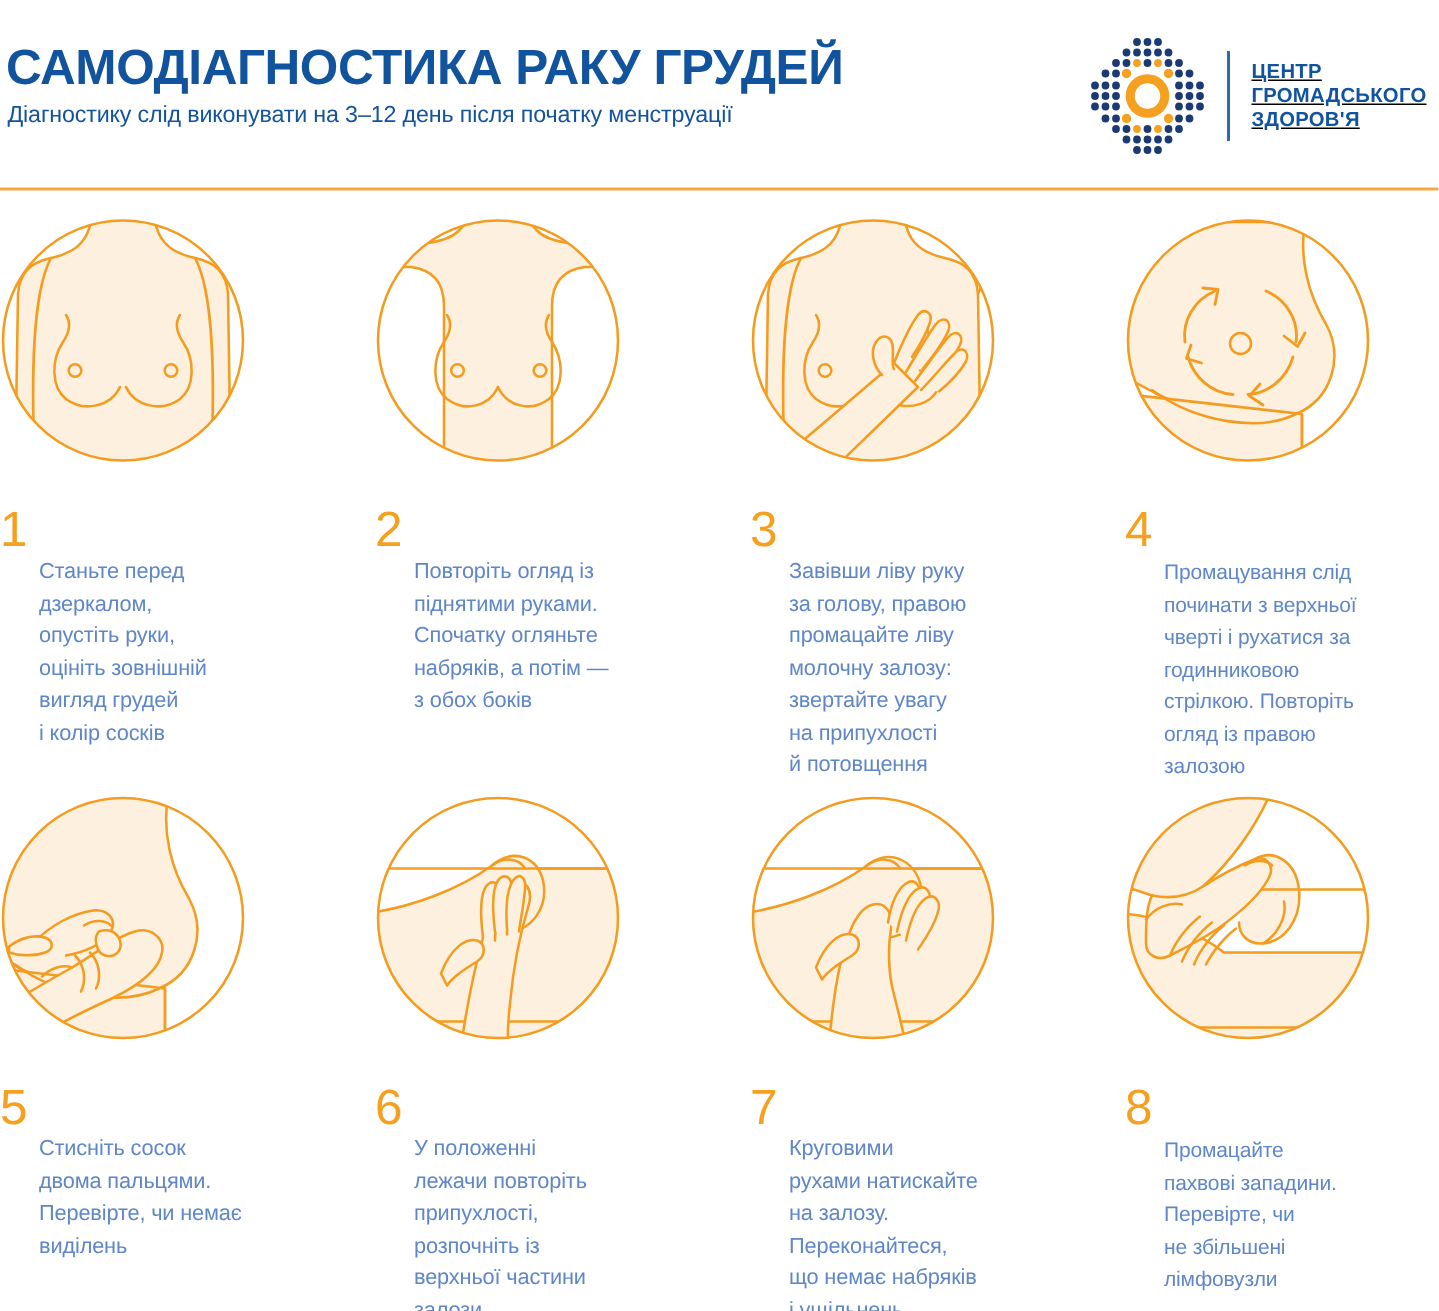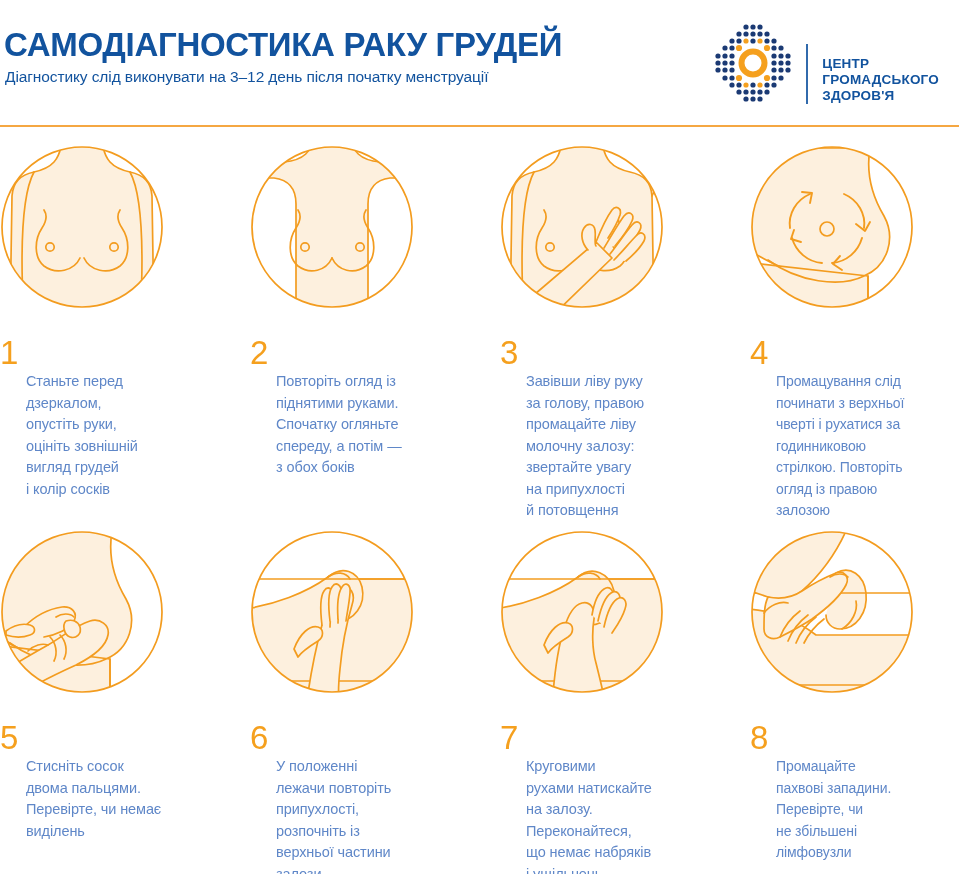--- a/index.html
+++ b/index.html
@@ -21,21 +21,21 @@
     position:absolute;left:5px;top:68px;
     font-size:15.5px;color:#12539e;font-weight:400;
     letter-spacing:-0.1px;white-space:nowrap;
   }
   .divider{
     position:absolute;left:0;top:125px;width:959px;height:2px;
     background:#f5a742;
   }
 
   
-  .logo{position:absolute;right:20px;top:24px;display:flex;align-items:flex-end;height:80px;}
+  .logo{position:absolute;right:8px;top:24px;display:flex;align-items:center;height:80px;text-decoration:underline;}
   .logo-mark{width:82px;height:82px;position:relative;}
   .logo-sep{width:2px;height:60px;background:#1b5aa3;margin:0 14px 0 12px;opacity:.9;}
   .logo-text{
     color:#12539e;font-weight:bold;font-size:13.5px;line-height:16px;
     letter-spacing:.2px;white-space:nowrap;
   }
 
   
   .grid{position:absolute;left:0;top:132px;width:959px;}
   .row{position:relative;width:959px;height:385px;}
@@ -210,21 +210,21 @@
               </g>
               <circle cx="82" cy="95" r="80"></circle>
             </g>
           </svg>
         </div>
         <div class="step">
           <div class="step-num">2</div>
           <div class="step-text">Повторіть огляд із
 піднятими руками.
 Спочатку огляньте
-спереду, а потім —
+набряків, а потім —
 з обох боків</div>
         </div>
       </div>
 
       <div class="cell c2">
         <div class="illu">
           <svg viewBox="0 0 215 190" xmlns="http://www.w3.org/2000/svg">
             <g fill="none" stroke="#f39c1f" stroke-width="1.7" stroke-linecap="round" stroke-linejoin="round">
               <clipPath id="clip3">
                   <circle cx="82" cy="95" r="80"></circle>

